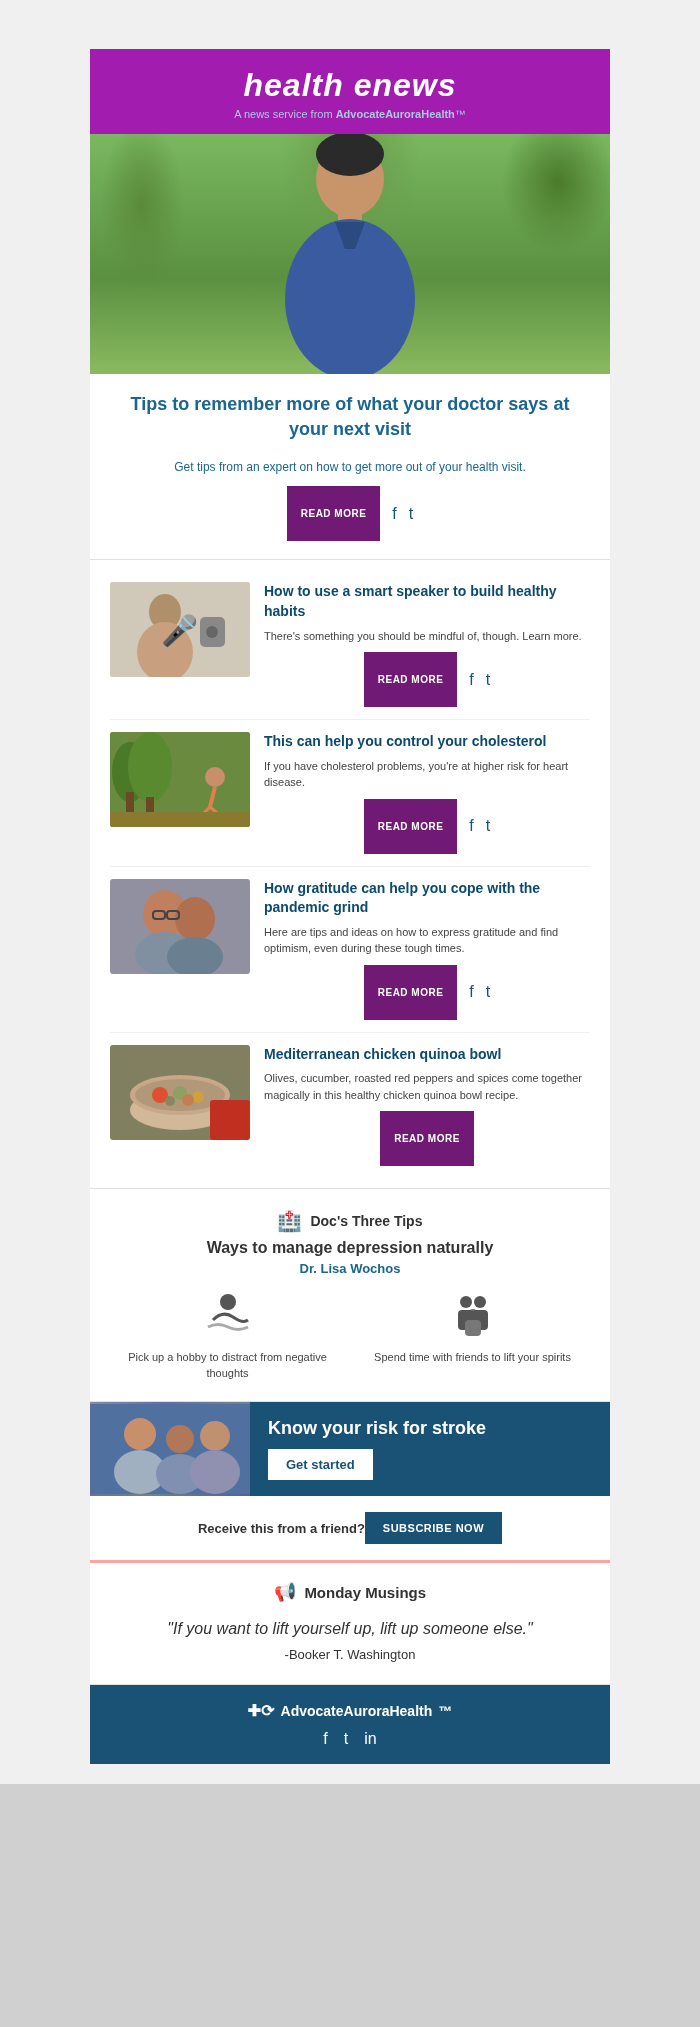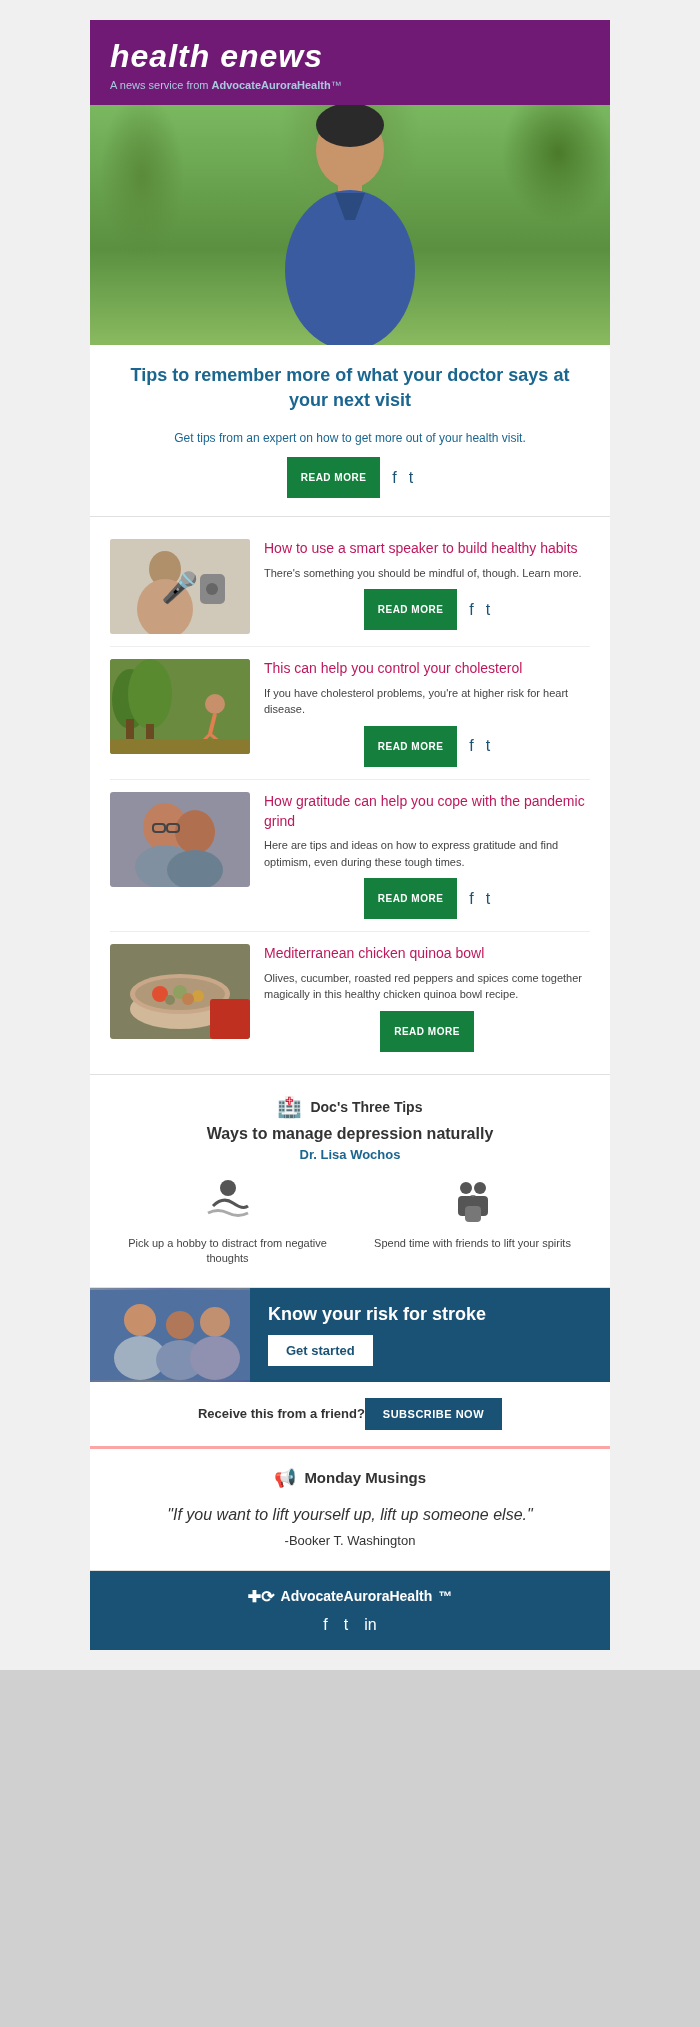--- a/index.html
+++ b/index.html
@@ -15,22 +15,24 @@
       padding: 20px 0;
     }
     .email-container {
       width: 520px;
       margin: 0 auto;
       background: #ffffff;
     }
 
     
     .header {
-      background: #701a75;
+      background: #a21caf;
+      text-align: center;
       padding: 18px 20px 14px;
+      margin-top: 29px;
     }
     .header-title {
       color: #ffffff;
       font-size: 32px;
       font-weight: bold;
       font-style: italic;
       letter-spacing: 1px;
     }
     .header-subtitle {
       color: #aac8e0;
@@ -80,24 +82,24 @@
       font-size: 12px;
       margin-bottom: 12px;
     }
     .article-actions {
       display: flex;
       align-items: center;
       justify-content: center;
       gap: 12px;
     }
     .read-more-btn {
-      background: #15803d;
+      background: #701a75;
       color: #ffffff;
       border: none;
-      padding: 15px 14px;
+      padding: 22px 14px;
       font-size: 10px;
       font-weight: bold;
       cursor: pointer;
       letter-spacing: 0.5px;
     }
     .social-icon {
       color: #1a5276;
       font-size: 16px;
       cursor: pointer;
       text-decoration: none;
@@ -134,23 +136,23 @@
       position: absolute;
       top: 50%;
       left: 50%;
       transform: translate(-50%, -50%);
       font-size: 30px;
     }
     .article-content {
       flex: 1;
     }
     .article-title {
-      color: #be185d;
+      color: #0c4a6e;
       font-size: 14px;
-      font-weight: normal;
+      font-weight: bold;
       line-height: 1.4;
       margin-bottom: 6px;
     }
     .article-desc {
       color: #444444;
       font-size: 11px;
       line-height: 1.5;
       margin-bottom: 8px;
     }
 

